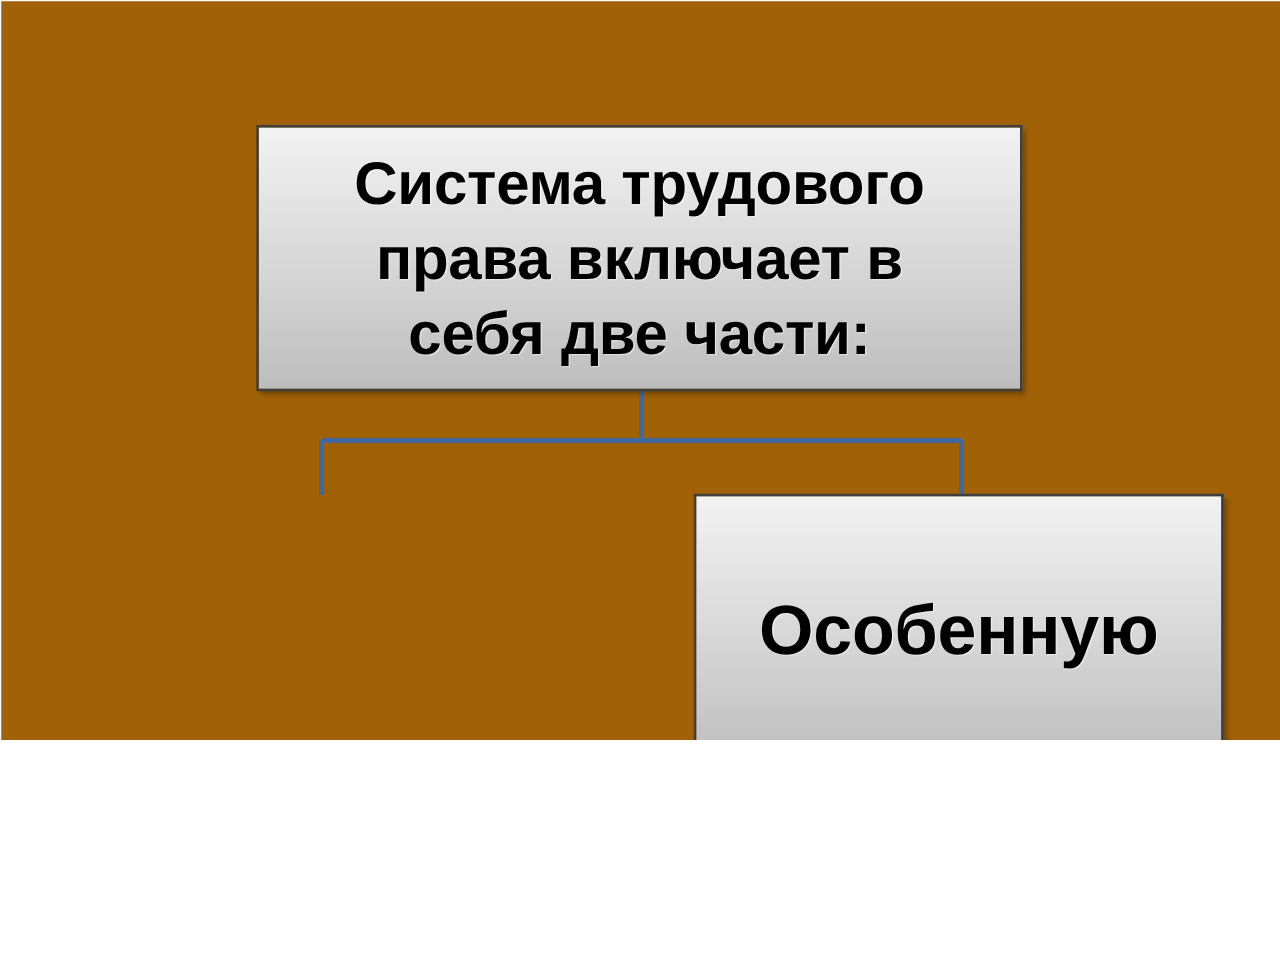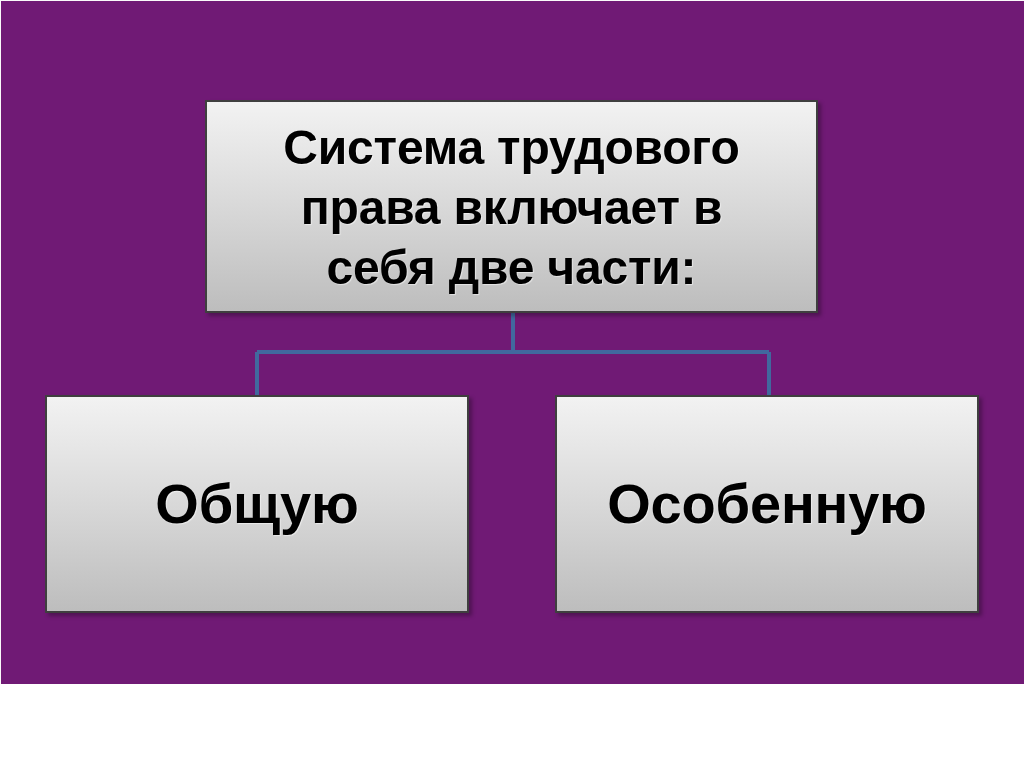--- a/index.html
+++ b/index.html
@@ -8,22 +8,22 @@
     padding: 0;
     background: #ffffff;
   }
   body {
     font-family: "Liberation Sans", "DejaVu Sans", sans-serif;
   }
 
   #slide {
     position: relative;
     width: 1024px;
-    height: 684px;
-    background: #701a75;
+    height: 592px;
+    background: #a16207;
     overflow: hidden;
   }
 
   
   #slide::before {
     content: "";
     position: absolute;
     left: 0; top: 0;
     width: 1023px;
     height: 766px;
@@ -105,21 +105,18 @@
       <line x1="769" y1="352" x2="769" y2="396"></line>
     </g>
   </svg>
 
   <div class="node" id="node-root">
     <div class="node-text">Система трудового
 права включает в
 себя две части:</div>
   </div>
 
-  <div class="node" id="node-general">
-    <div class="node-text">Общую</div>
-  </div>
 
   <div class="node" id="node-special">
     <div class="node-text">Особенную</div>
   </div>
 
 </div>
 
 </body></html>

